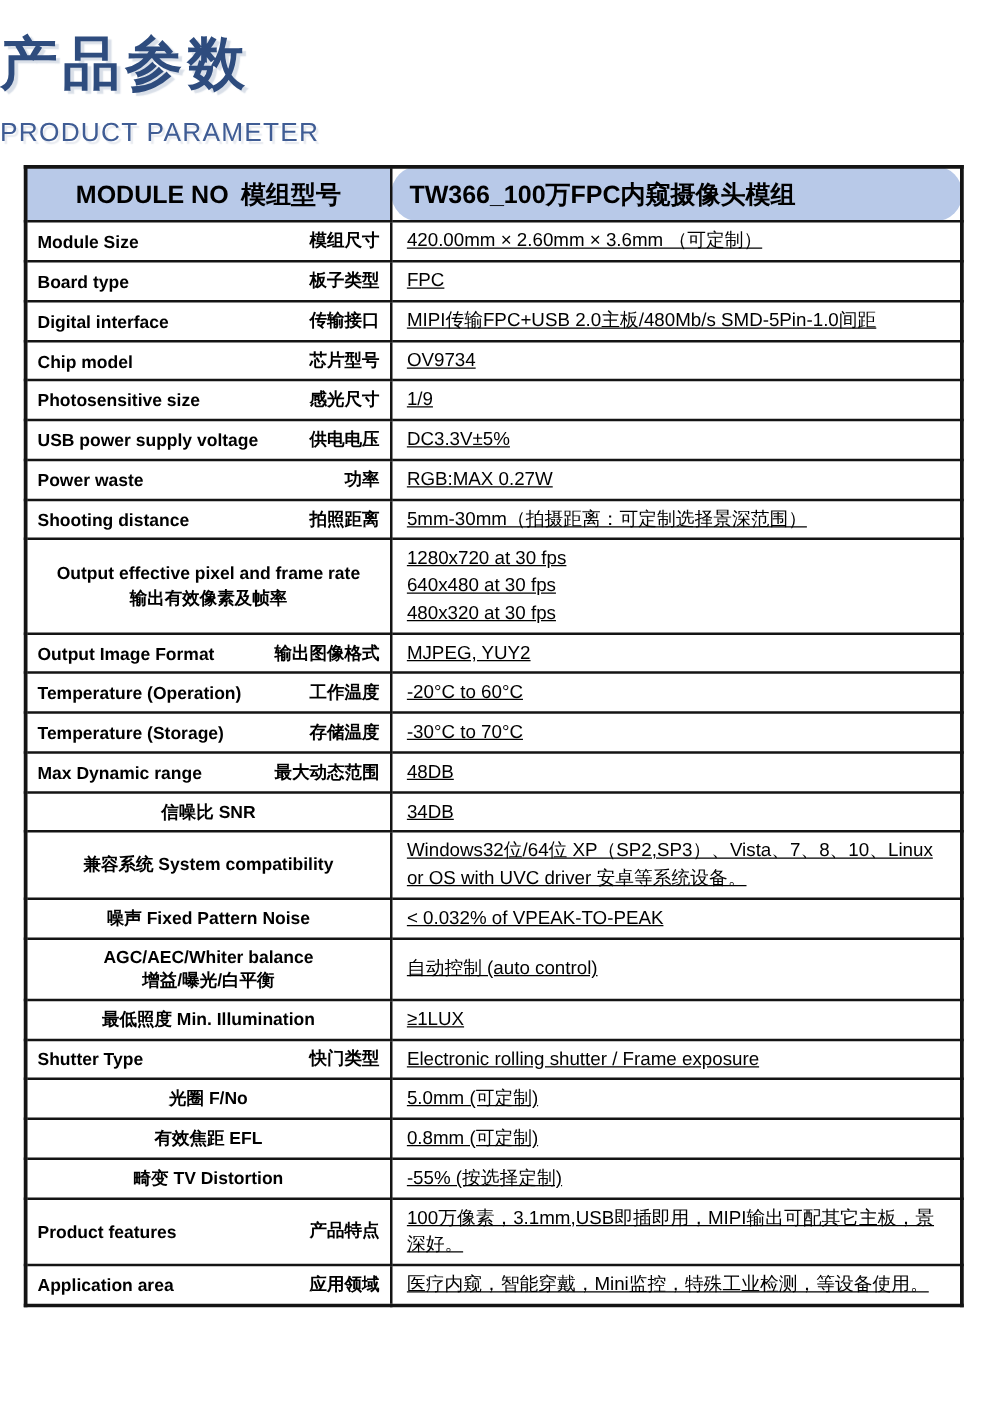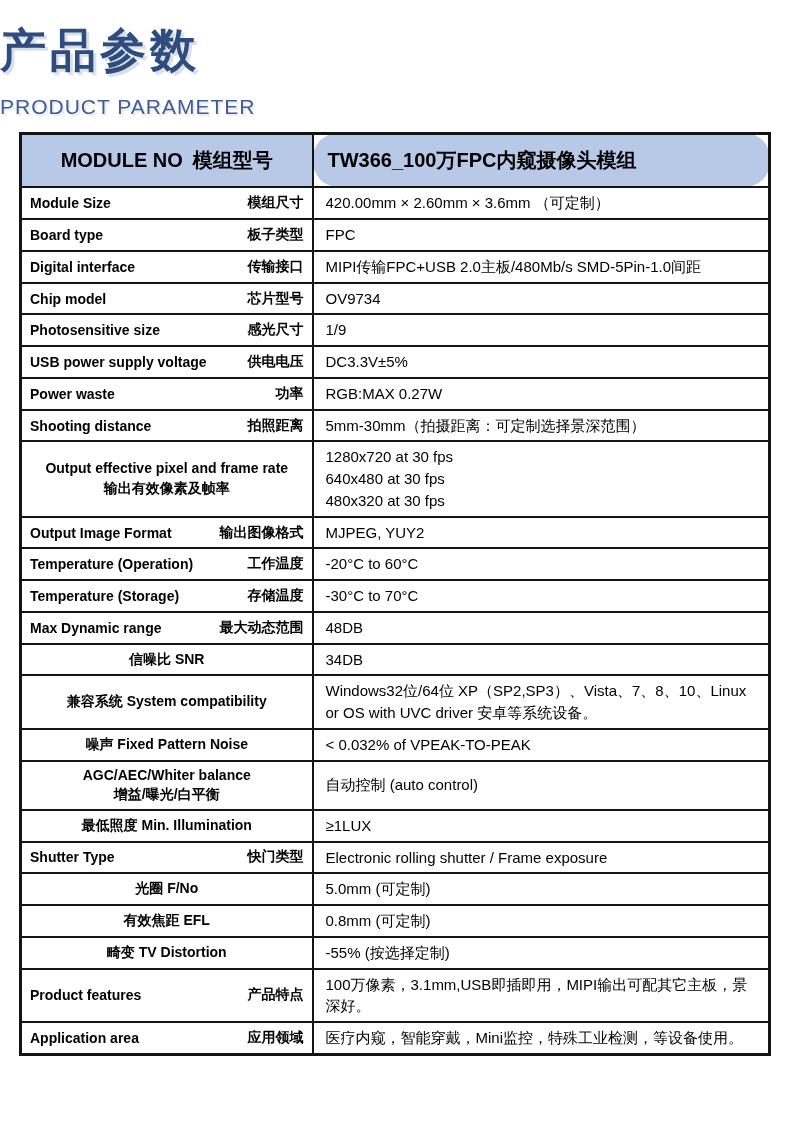--- a/index.html
+++ b/index.html
@@ -36,21 +36,21 @@
     width:752px;
     margin:13px auto 0 auto;
     border-collapse:collapse;
     border:3px solid var(--border);
     table-layout:fixed;
   }
   table.spec th, table.spec td{
     border:2px solid var(--border);
     vertical-align:middle;
   }
-  thead tr{ height:54px;padding-left:32px; }
+  thead tr{ height:44px;padding-left:32px; }
   thead th{
     background:var(--header-bg);
     font-size:20px;
     font-weight:bold;
     color:#000;
   }
   thead th.hd-label{ text-align:center; }
   thead th.hd-value{ text-align:left; padding-left:14px;border-radius:25px; }
   tbody tr{ height:30px;margin-left:20px; }
   tbody th{
@@ -70,20 +70,21 @@
     white-space:pre-line;
     line-height:1.4;
   }
   tbody td{
     font-size:15px;
     font-weight:normal;
     text-align:left;
     padding:4px 12px;
     white-space:pre-line;
     line-height:1.45;
+    text-decoration:underline;
   }
 </style>
 </head>
 <body>
 
 <header class="page-header">
   <h1 class="page-title">产品参数</h1>
   <div class="page-subtitle">PRODUCT PARAMETER</div>
 </header>
 

